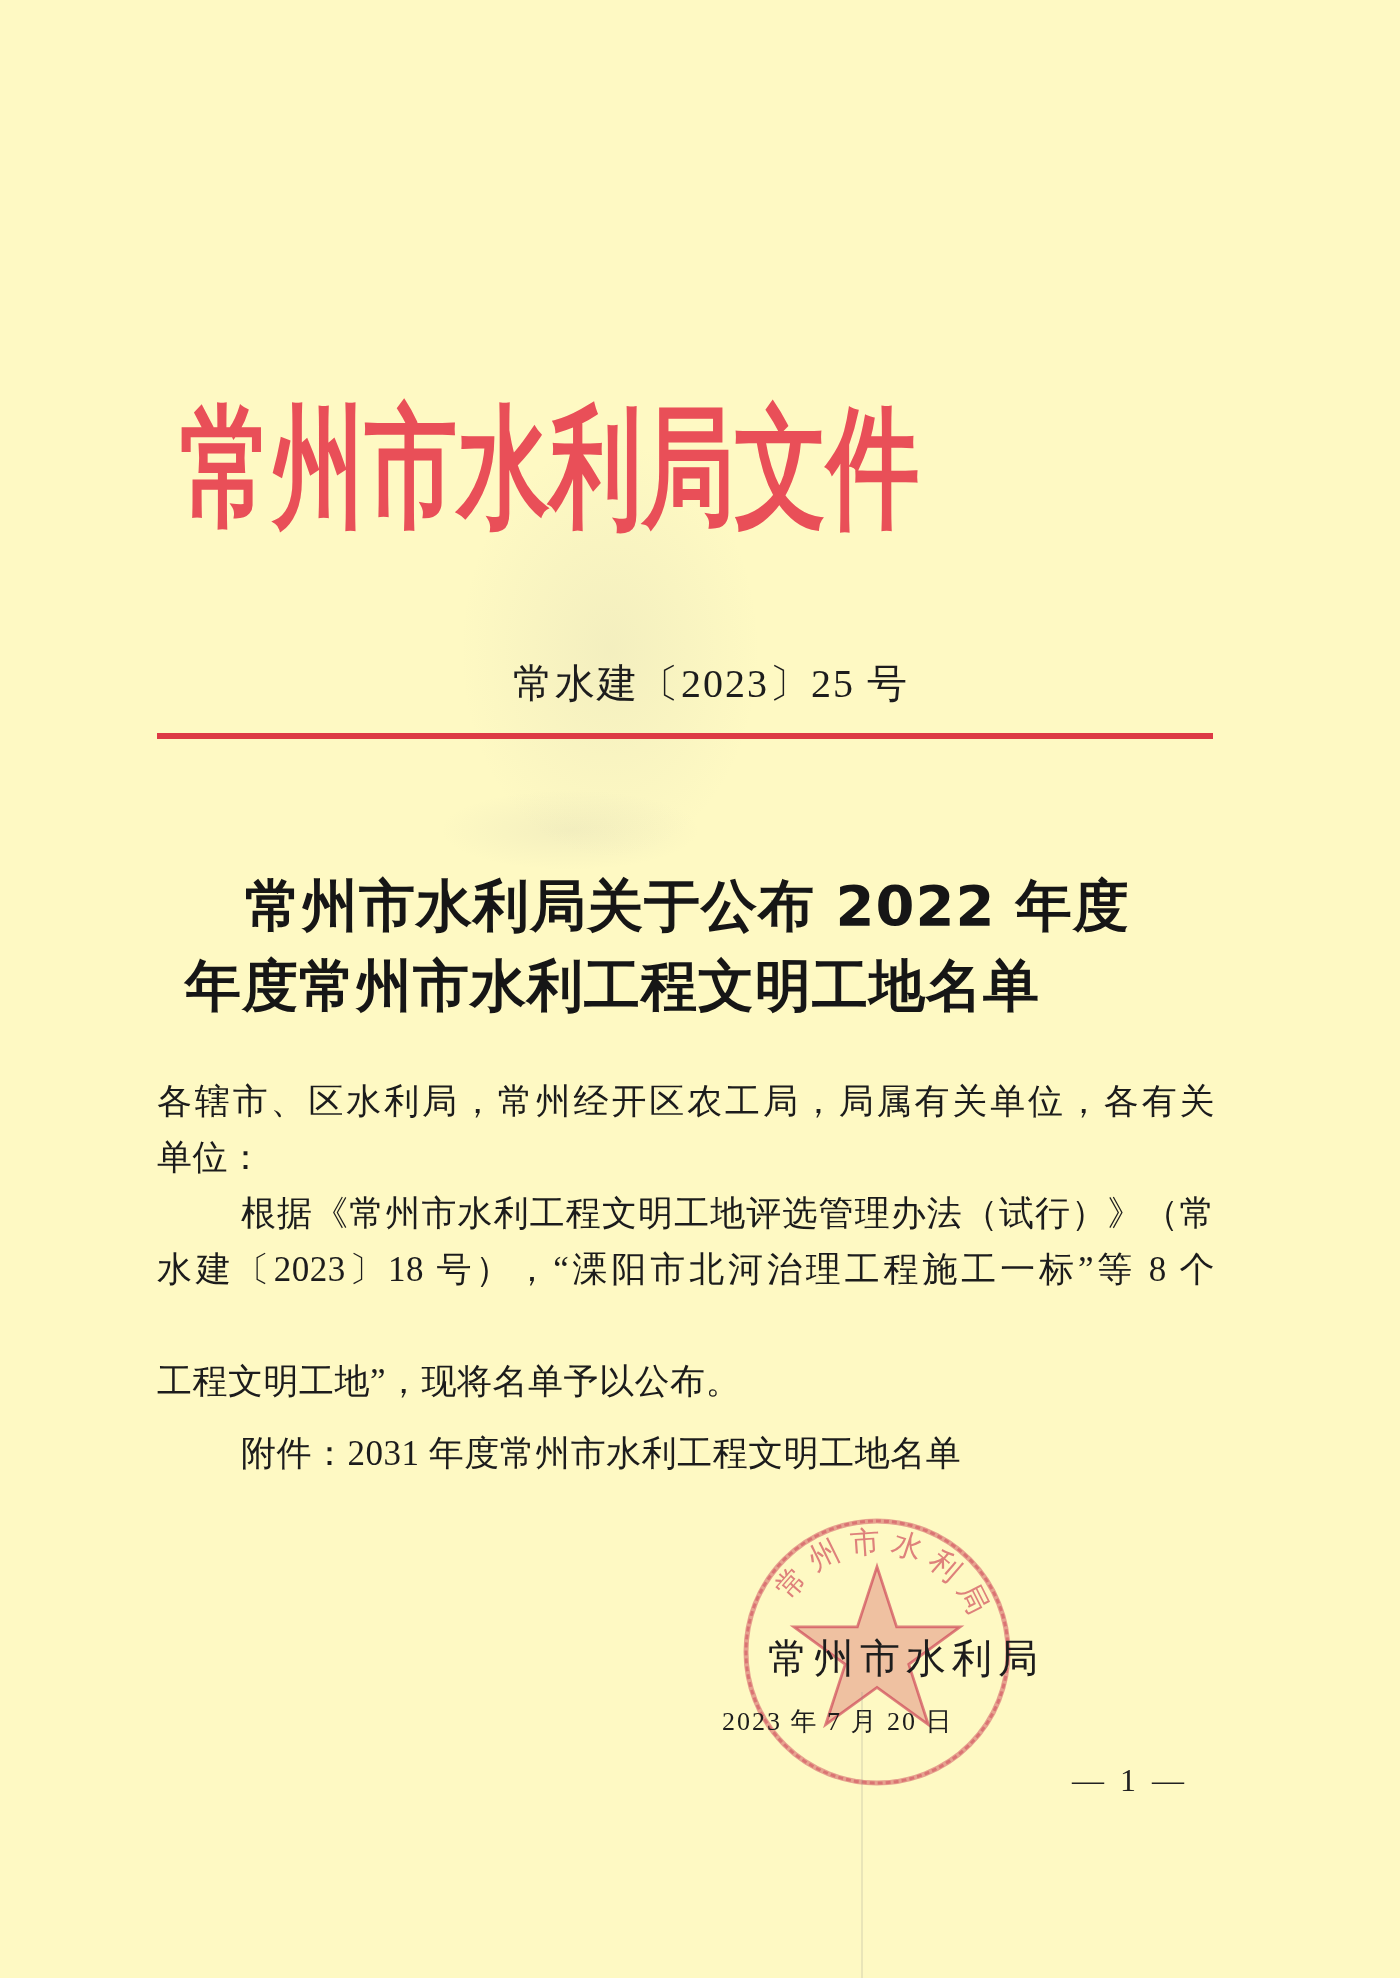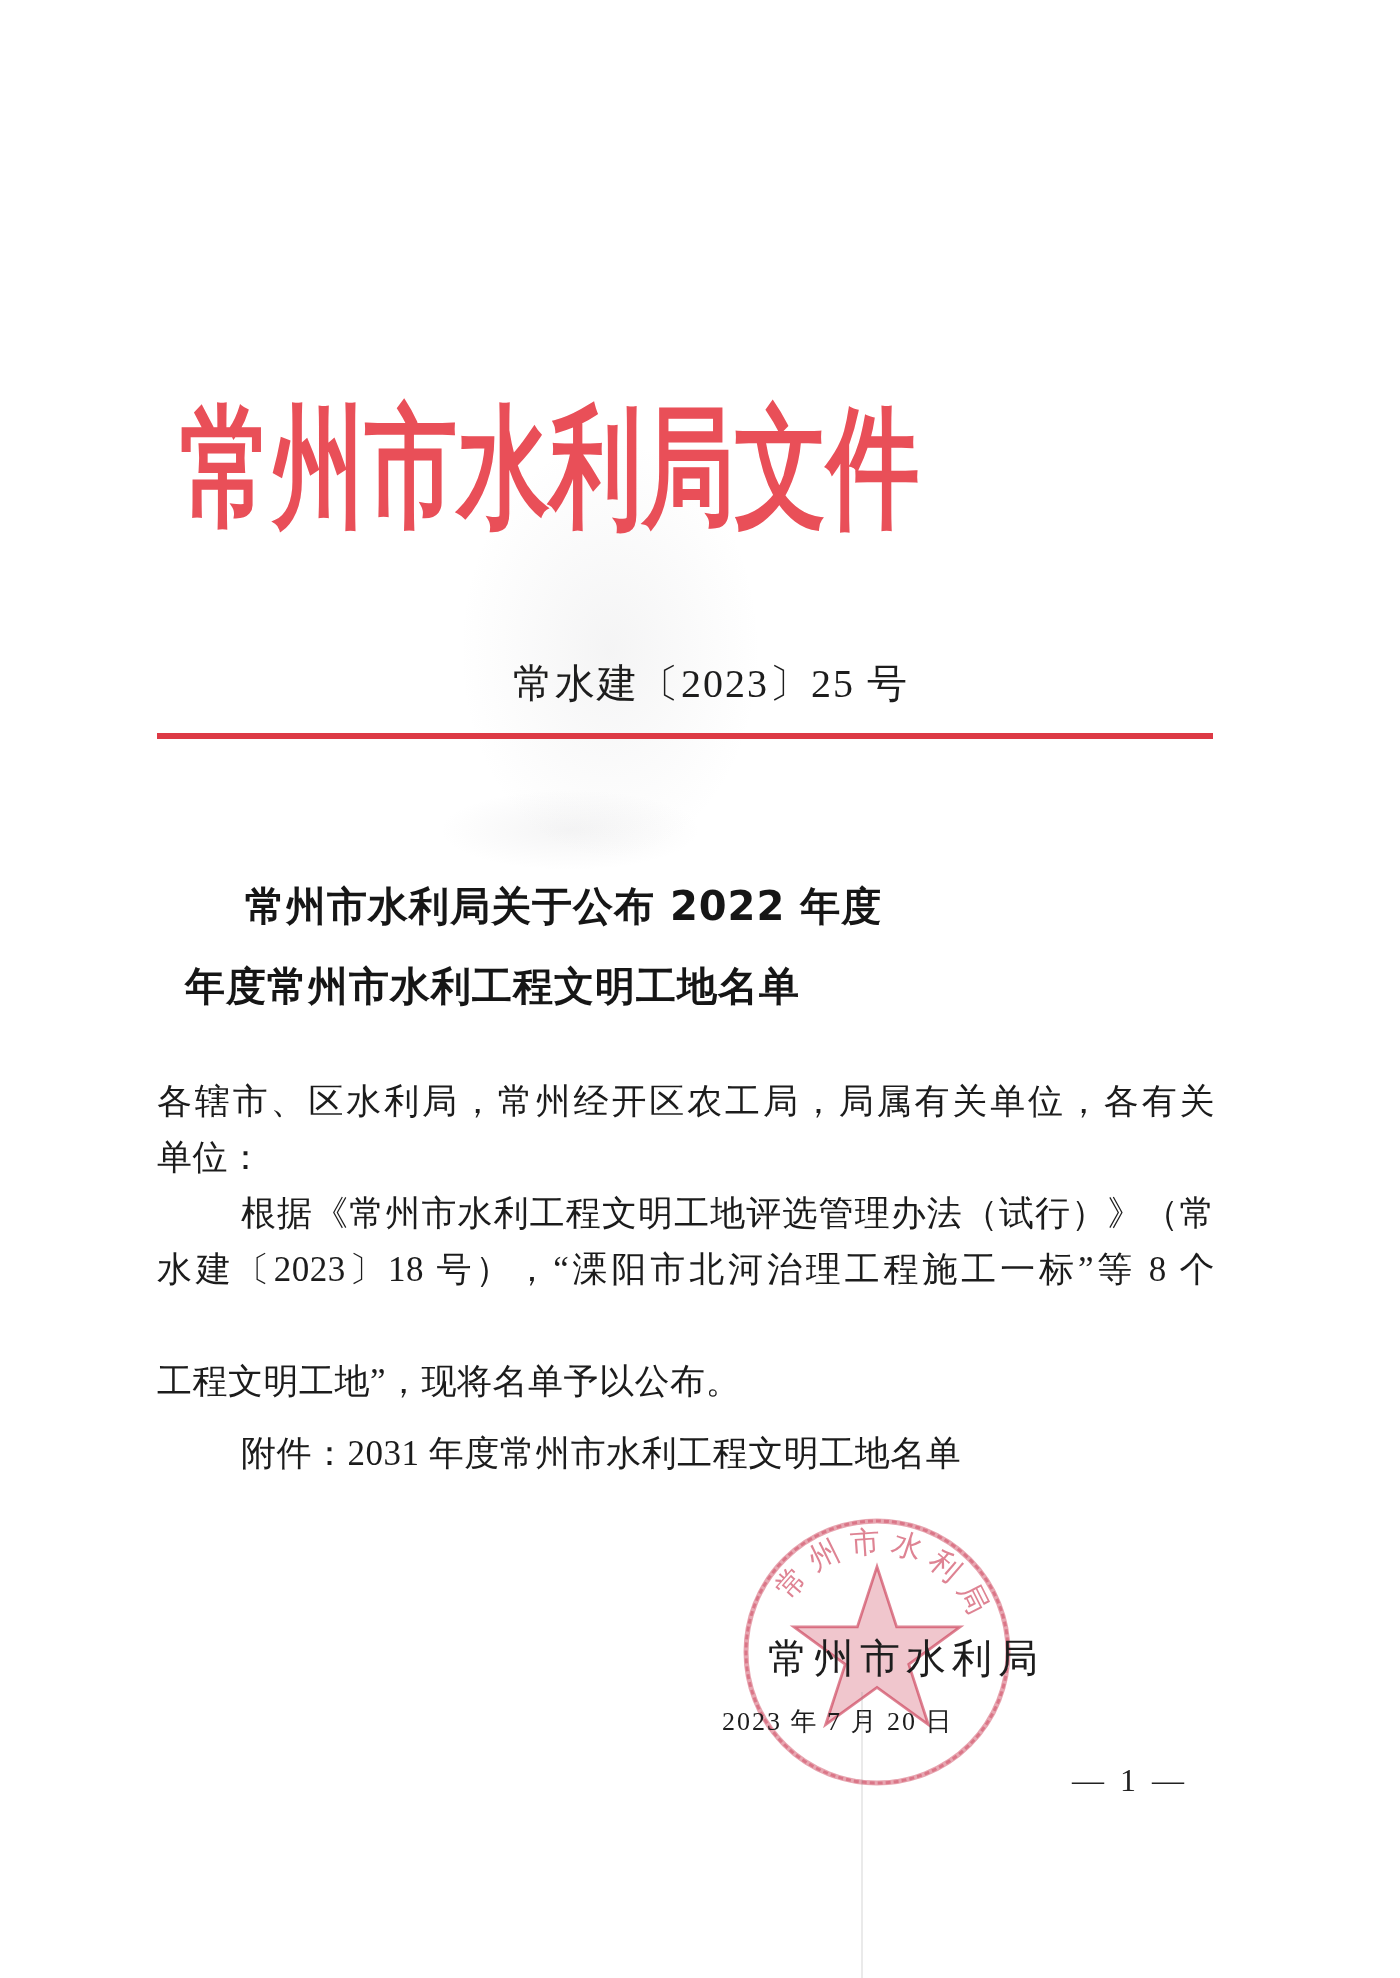--- a/index.html
+++ b/index.html
@@ -1,20 +1,20 @@
 <!DOCTYPE html>
 <html><head>
 <meta charset="utf-8">
 <style>
   html,body{margin:0;padding:0;background:#e8e8e8;}
   .page{
     position:relative;
     width:1400px;height:1978px;
     margin:0 auto;
-    background:#ffffff;
+    background:#fef9c3;
     overflow:hidden;
     font-family:"Liberation Serif","DejaVu Serif",serif;
     color:#1d1d1d;
   }
   
   .banner{
     position:absolute;left:180px;top:396px;
     font-size:132px;line-height:1.1;font-weight:bold;
     white-space:nowrap;
     transform:scaleX(0.70);transform-origin:0 0;
@@ -28,21 +28,21 @@
   }
   
   .divider{
     position:absolute;left:157px;top:733px;
     width:1056px;height:6px;
   }
   
   .doc-title{
     position:absolute;
     font-family:"DejaVu Sans","Liberation Sans",sans-serif;
-    font-weight:bold;font-size:40px;line-height:72px;
+    font-weight:bold;font-size:56px;line-height:72px;
     white-space:nowrap;letter-spacing:1px;color:#161616;
   }
   .doc-title.l1{left:245px;top:870px;}
   .doc-title.l2{left:185px;top:950px;}
   
   .bline{
     position:absolute;left:157px;width:1058px;
     font-size:35px;line-height:52px;color:#1c1c1c;
     letter-spacing:0.5px;
   }

